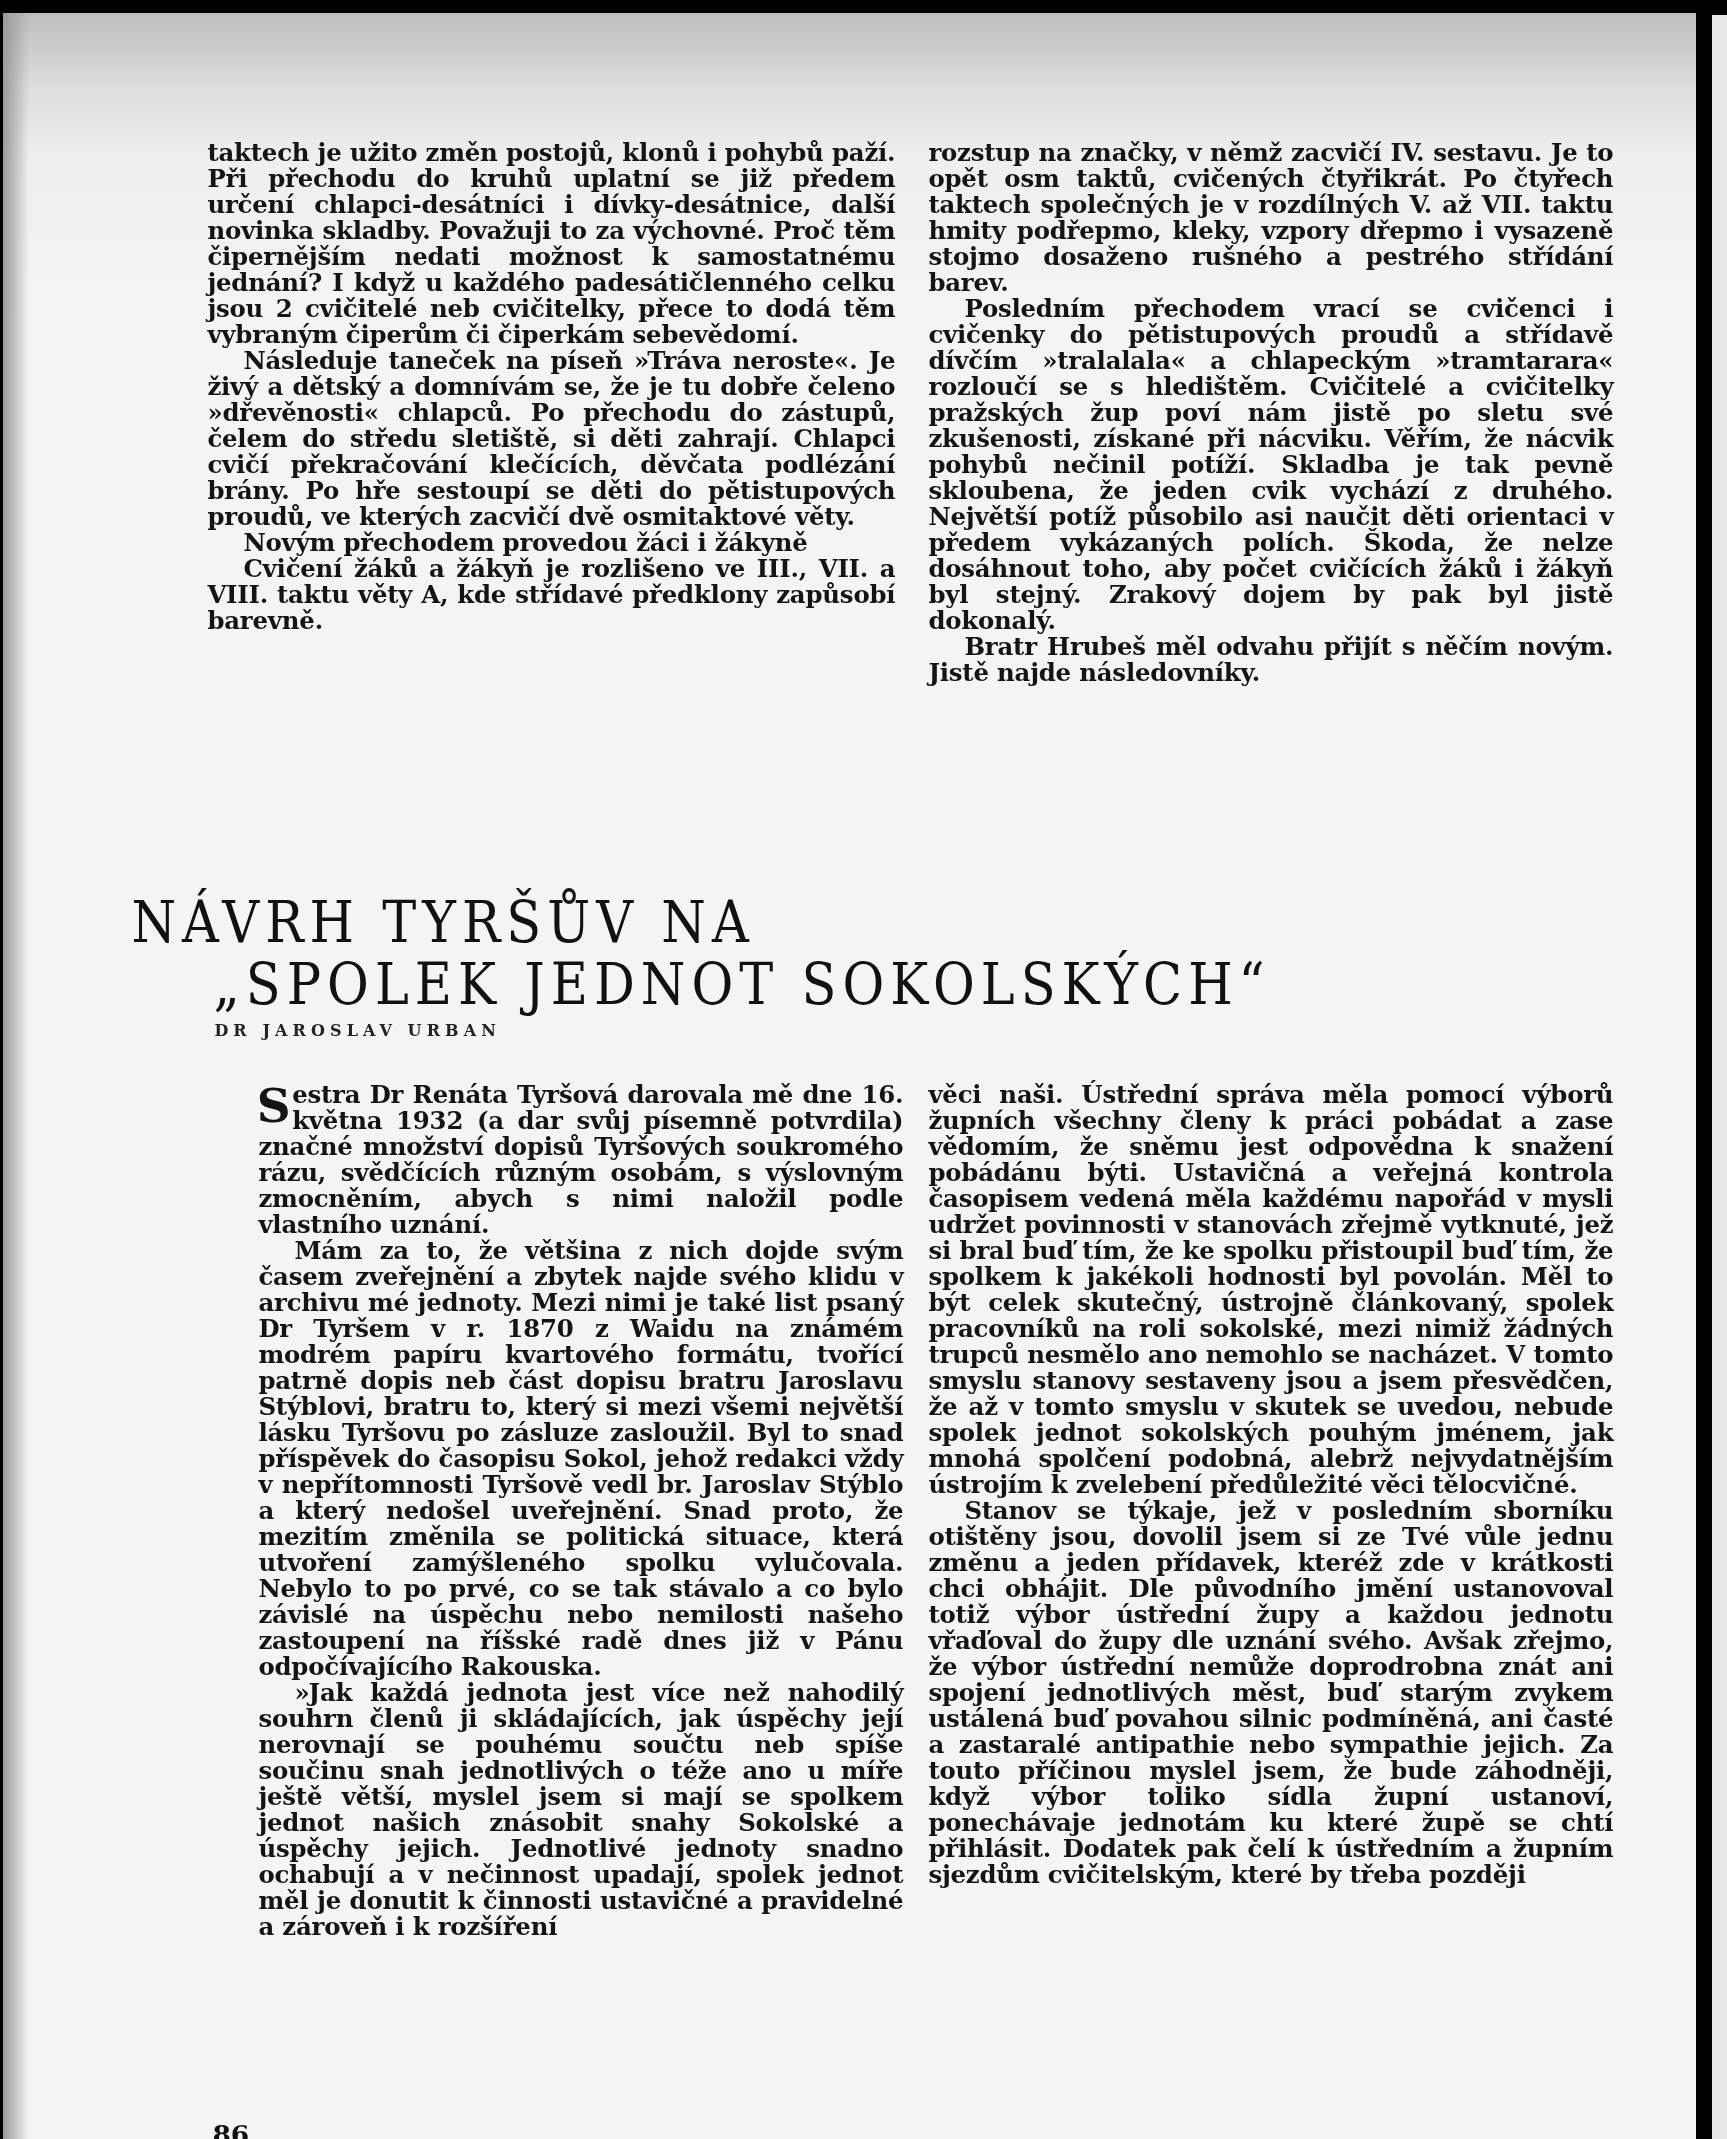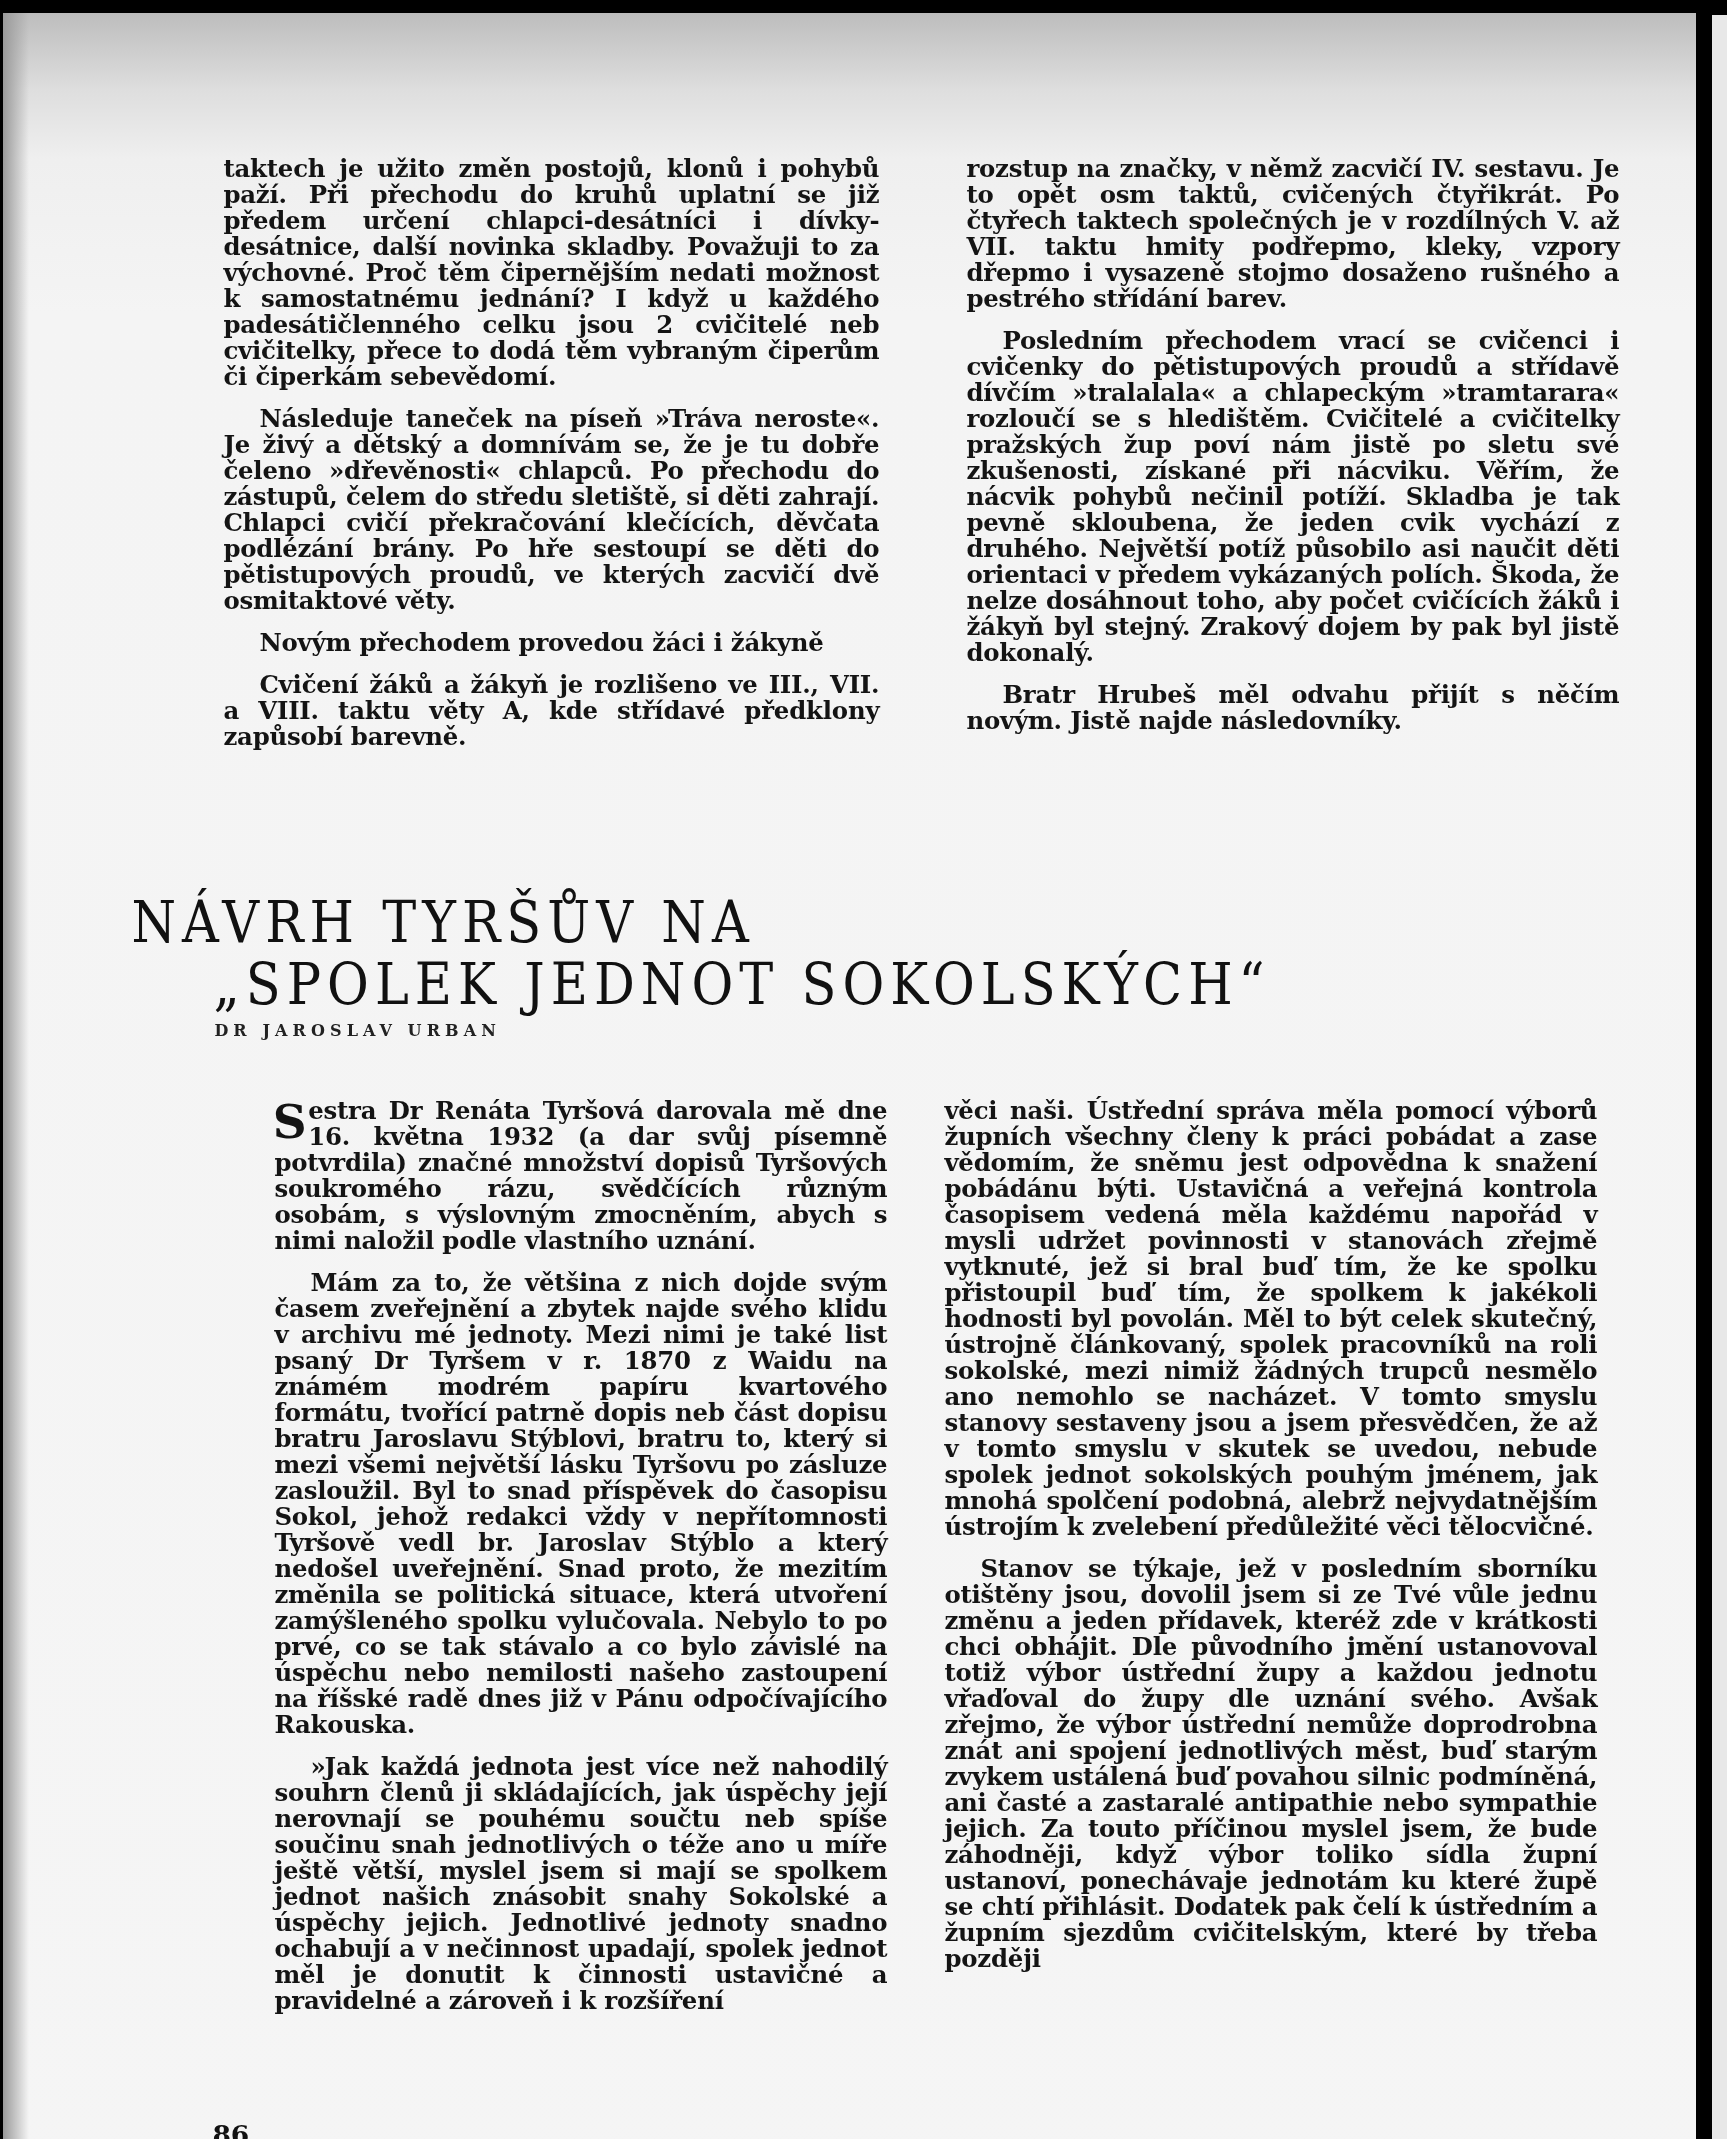--- a/index.html
+++ b/index.html
@@ -30,24 +30,24 @@
   }
   .col {
     position: absolute;
     font-size: 24.4px;
     line-height: 26px;
     color: #141414;
     text-align: justify;
     font-weight: bold;
     letter-spacing: -0.2px;
   }
-  .col p { margin: 16px; text-indent: 0; }
+  .col p { margin: 0; text-indent: 0; }
   .col p.ind { text-indent: 36px; }
   .col-tl { left: 204px; top: 127px; width: 688px; }
-  .col-tr { left: 947px; top: 127px; width: 685px; }
+  .col-tr { left: 925px; top: 127px; width: 685px; }
   .col-bl { left: 255px; top: 1069px; width: 645px; }
   .col-br { left: 925px; top: 1069px; width: 685px; }
   .title1, .title2 {
     position: absolute;
     font-family: "DejaVu Serif", "Liberation Serif", serif;
     font-size: 51px;
     letter-spacing: 6px;
     color: #111;
     font-weight: normal;
     white-space: nowrap;

